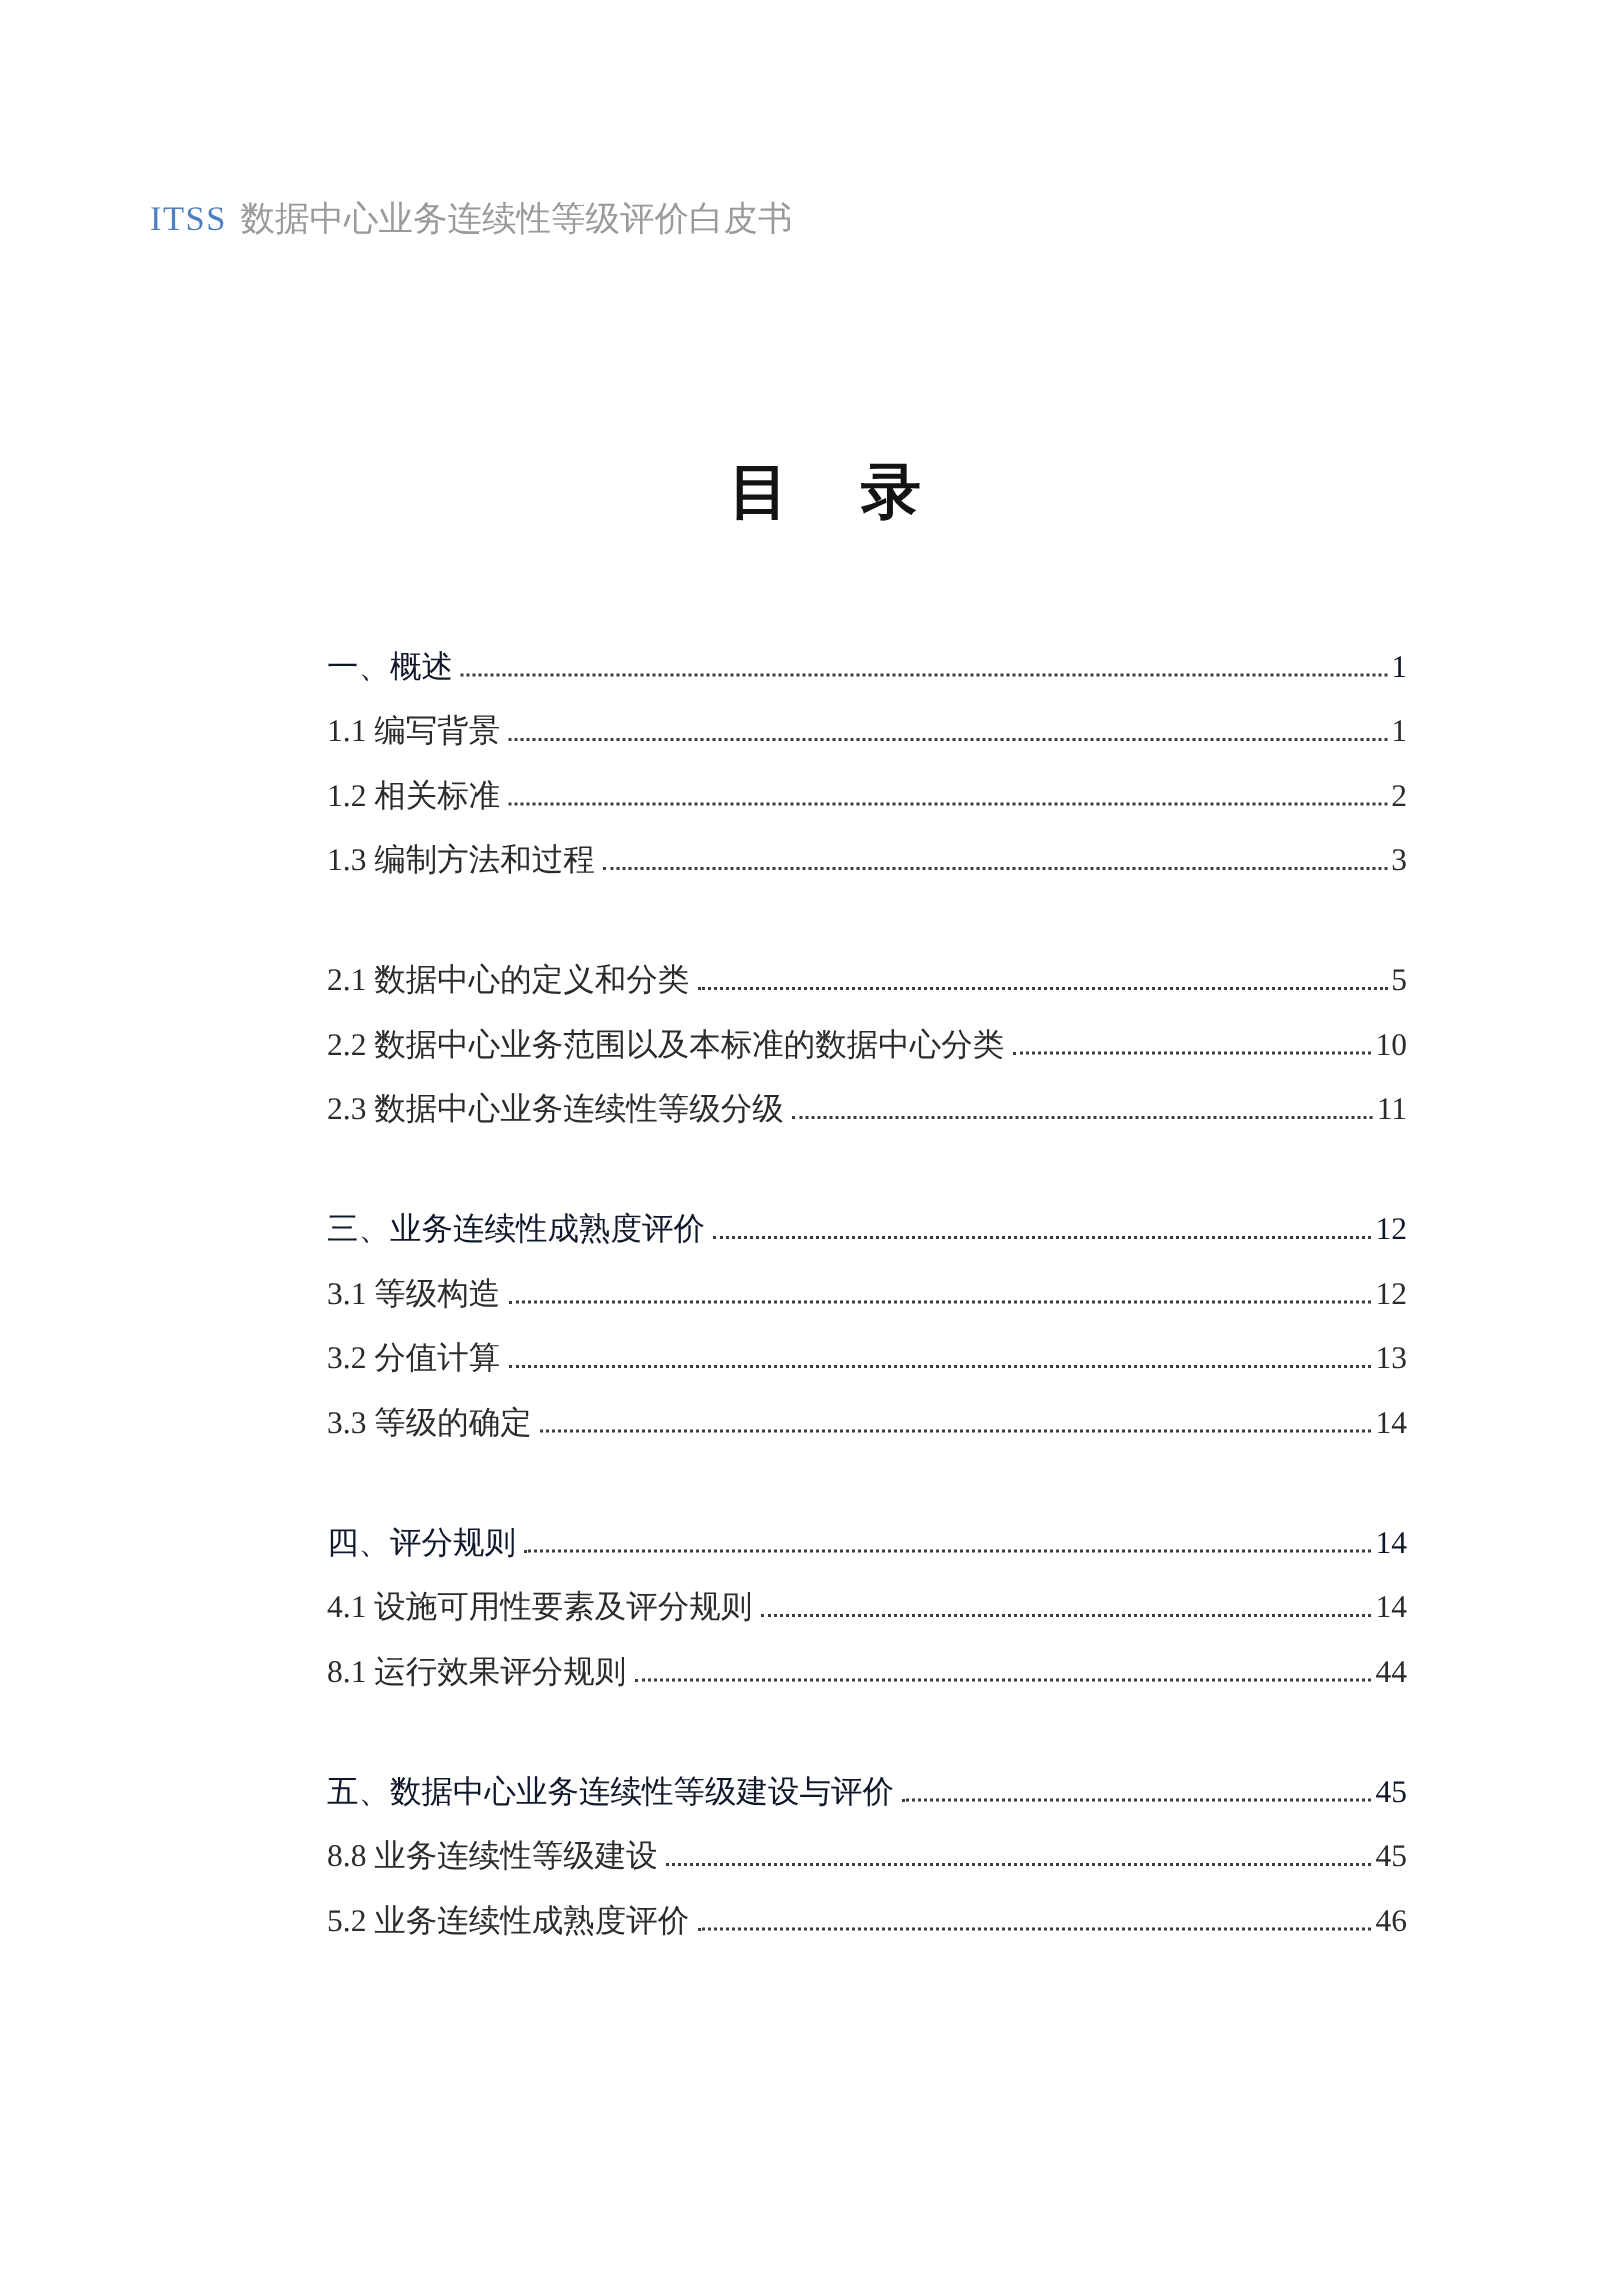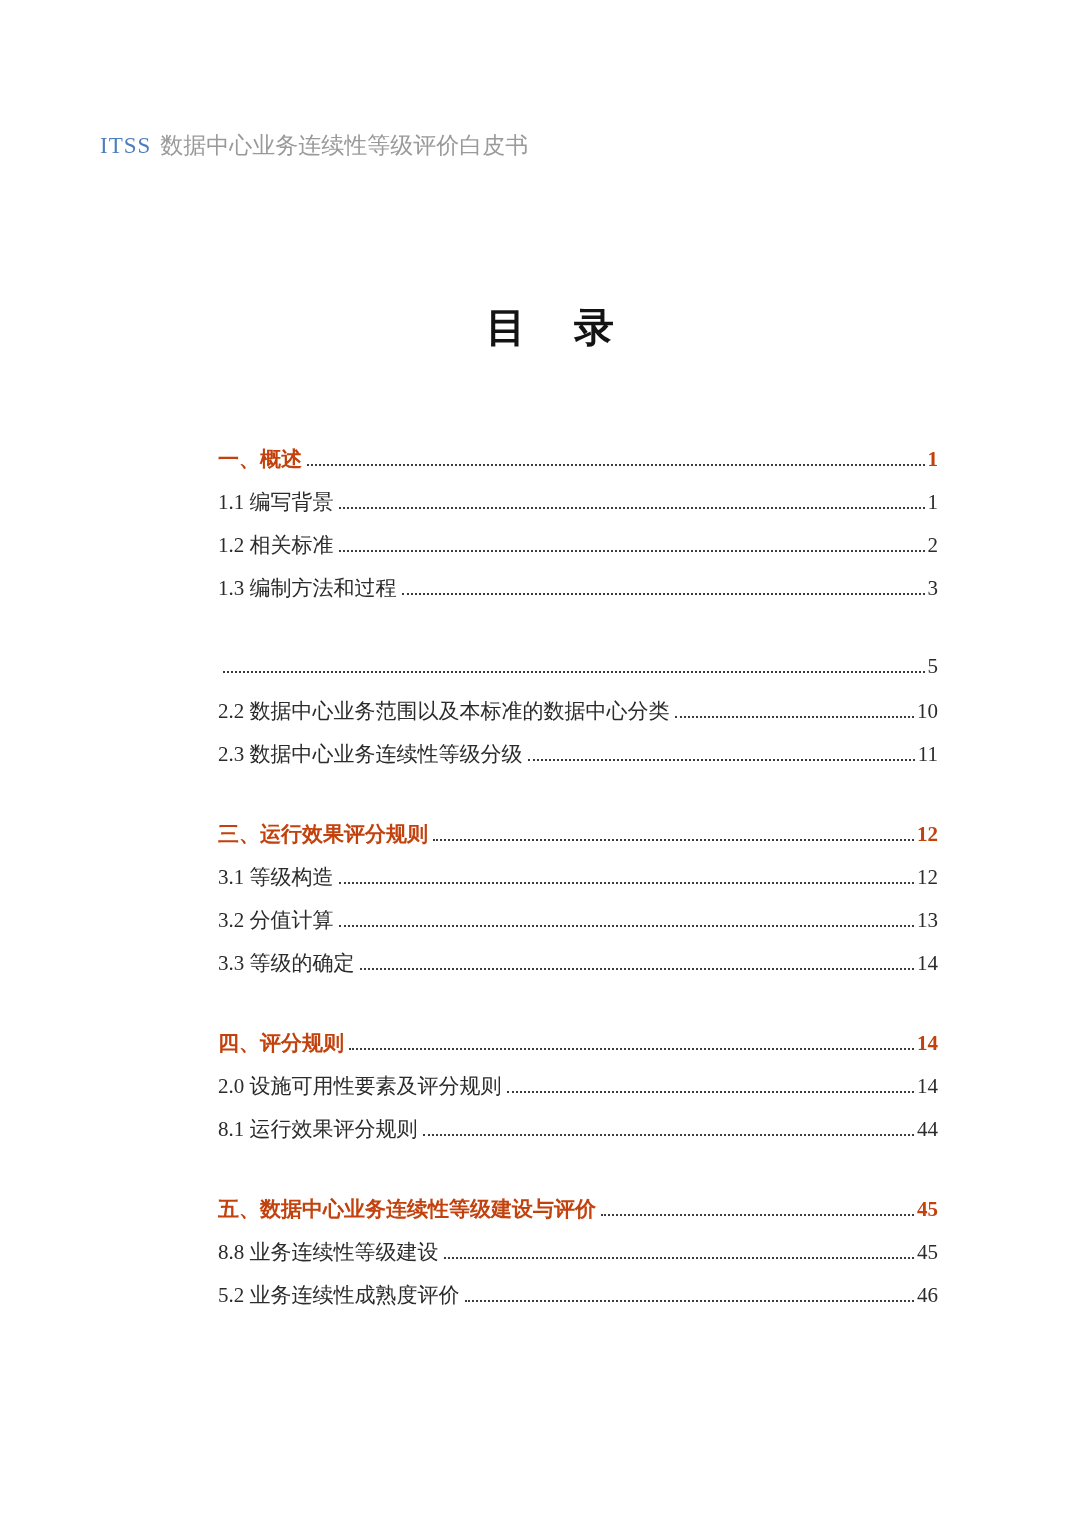--- a/index.html
+++ b/index.html
@@ -52,23 +52,22 @@
   }
   .toc-section {
     margin-bottom: 37px;
   }
   .toc-row {
     display: flex;
     align-items: baseline;
     height: 43px;
   }
   .toc-row.heading {
-    font-weight: bold;
-    color: #c2410c;
-    margin-top: 15px;
+    font-weight: normal;
+    color: #0f172a;
   }
   .toc-label {
     white-space: nowrap;
   }
   .dot-leader {
     flex: 1 1 auto;
     border-bottom: 2px dotted #3c3c3c;
     margin: 0 3px 5px 5px;
     min-width: 20px;
   }
@@ -107,38 +106,39 @@
       </div>
       <div class="toc-row">
         <span class="toc-label">1.3 编制方法和过程</span>
         <span class="dot-leader"></span>
         <span class="toc-page">3</span>
       </div>
     </div>
 
     <div class="toc-section">
       <div class="toc-row">
+        <span class="toc-label">2.1 数据中心的定义和分类</span>
         <span class="dot-leader"></span>
         <span class="toc-page">5</span>
       </div>
       <div class="toc-row">
         <span class="toc-label">2.2 数据中心业务范围以及本标准的数据中心分类</span>
         <span class="dot-leader"></span>
         <span class="toc-page">10</span>
       </div>
       <div class="toc-row">
         <span class="toc-label">2.3 数据中心业务连续性等级分级</span>
         <span class="dot-leader"></span>
         <span class="toc-page">11</span>
       </div>
     </div>
 
     <div class="toc-section">
       <div class="toc-row heading">
-        <span class="toc-label">三、运行效果评分规则</span>
+        <span class="toc-label">三、业务连续性成熟度评价</span>
         <span class="dot-leader"></span>
         <span class="toc-page">12</span>
       </div>
       <div class="toc-row">
         <span class="toc-label">3.1 等级构造</span>
         <span class="dot-leader"></span>
         <span class="toc-page">12</span>
       </div>
       <div class="toc-row">
         <span class="toc-label">3.2 分值计算</span>
@@ -152,21 +152,21 @@
       </div>
     </div>
 
     <div class="toc-section">
       <div class="toc-row heading">
         <span class="toc-label">四、评分规则</span>
         <span class="dot-leader"></span>
         <span class="toc-page">14</span>
       </div>
       <div class="toc-row">
-        <span class="toc-label">2.0 设施可用性要素及评分规则</span>
+        <span class="toc-label">4.1 设施可用性要素及评分规则</span>
         <span class="dot-leader"></span>
         <span class="toc-page">14</span>
       </div>
       <div class="toc-row">
         <span class="toc-label">8.1 运行效果评分规则</span>
         <span class="dot-leader"></span>
         <span class="toc-page">44</span>
       </div>
     </div>
 

